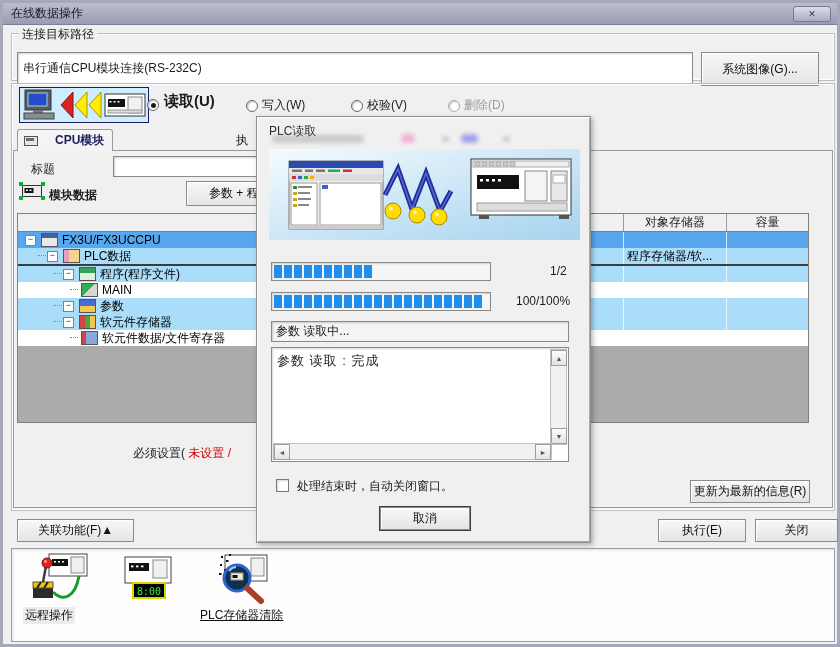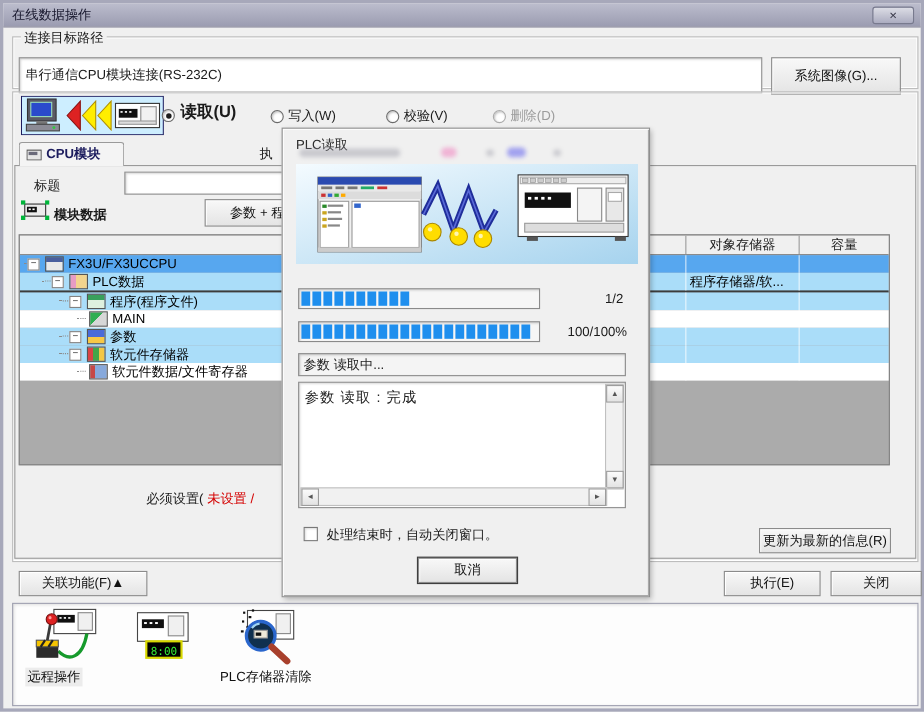--- a/index.html
+++ b/index.html
@@ -29,21 +29,21 @@
   .radio{width:12px;height:12px;border-radius:50%;background:#fff;border:1px solid #6a6a6a;
     box-shadow:inset 1px 1px 2px #c2c2c2;}
   .radio.sel::after{content:"";display:block;width:5px;height:5px;border-radius:50%;background:#1c1c1c;margin:2.5px auto;}
   .radio.dis{border-color:#ababab;}
   .rlabel{font-size:12px;color:#1b1b1b;}
   .rlabel.big{font-size:15px;font-weight:bold;}
   .rlabel.dis{color:#9c9c9c;}
 
   
   .tab{left:14px;top:126px;width:96px;height:22px;background:#f4f4f4;border:1px solid #9a9a9a;border-bottom:none;
-    border-radius:3px 3px 0 0;display:flex;align-items:center;gap:4px;padding:0 6px;z-index:3;}
+    border-radius:3px 3px 0 0;display:flex;align-items:center;gap:17px;padding:0 6px;z-index:3;}
   .tab-label{font-size:12px;font-weight:bold;color:#1d1d5e;}
   .tabpanel{left:10px;top:147px;width:820px;height:358px;border:1px solid #9a9a9a;background:#f0f0f0;}
 
   
   .tbl{left:14px;top:210px;width:792px;height:210px;border:1px solid #808080;background:#ababab;overflow:hidden;}
   .thead{display:grid;grid-template-columns:606px 103px 81px;height:17px;background:#f0f0f0;border-bottom:1px solid #808080;}
   .th{font-size:12px;color:#1b1b1b;text-align:center;border-right:1px solid #9a9a9a;line-height:16px;overflow:hidden;}
   .th:last-child{border-right:none;}
   .th .c1span{display:inline-block;width:280px;text-align:center;}
   .trow{display:grid;grid-template-columns:606px 103px 81px;height:16px;}
@@ -314,21 +314,21 @@
         <rect x="12" y="21" width="2.5" height="2"></rect>
           <rect x="21" y="22" width="2" height="2"></rect>
       </g>
       <circle cx="30" cy="26" r="13" fill="#10304f" stroke="#2a66cc" stroke-width="3"></circle>
       <rect x="24" y="21" width="12" height="7" fill="#efe9d8" stroke="#999"></rect>
       <rect x="25.5" y="23" width="5" height="3" fill="#111"></rect>
       <path d="M22,19 a10,10 0 0 1 7,-4" stroke="#9fd4f2" stroke-width="2" fill="none"></path>
       <line x1="40" y1="36" x2="54" y2="49" stroke="#a8402c" stroke-width="6" stroke-linecap="round"></line>
     </svg>
   </div>
-  <div class="abs tlabel" style="left:197px;top:604px;">PLC存储器清除</div>
+  <div class="abs tlabel" style="left:197px;top:604px;text-decoration:underline;">PLC存储器清除</div>
 
   <div class="abs dlg">
     <div class="abs dlg-title">PLC读取</div>
 
     <div class="blob" style="left:15px;top:18px;width:92px;height:8px;background:#9a9aa6;"></div>
     <div class="blob" style="left:144px;top:17px;width:14px;height:9px;background:#f06ab4;"></div>
     <div class="blob" style="left:185px;top:19px;width:7px;height:6px;background:#9a9aa6;"></div>
     <div class="blob" style="left:204px;top:17px;width:17px;height:9px;background:#4444ee;"></div>
     <div class="blob" style="left:246px;top:19px;width:7px;height:6px;background:#9a9aa6;"></div>
 

